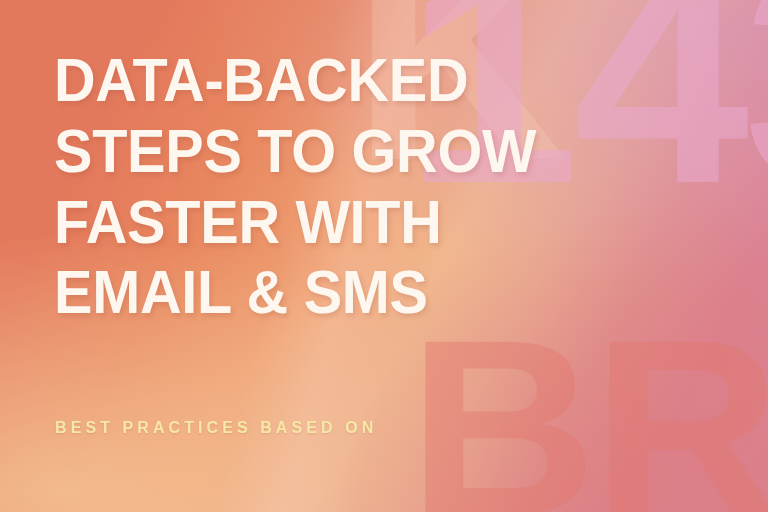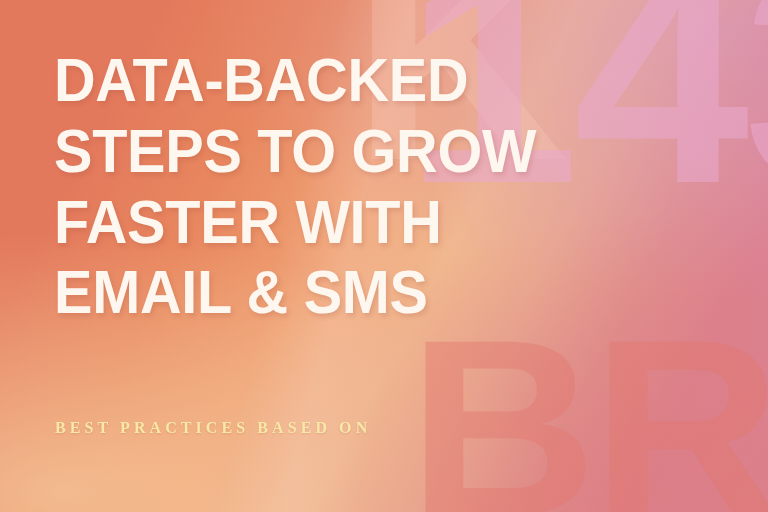--- a/index.html
+++ b/index.html
@@ -108,21 +108,21 @@
     text-shadow: 2px 3px 5px rgba(150,70,55,0.20);
     margin-bottom: 10px;
   }
 
   .subtitle {
     position: absolute;
     left: 55px;
     top: 420px;
   }
   .subtitle .sline {
-    font-family: Liberation Serif, serif;
+    font-family: Liberation Sans, sans-serif;
     font-weight: 700;
     font-size: 16px;
     line-height: 1;
     letter-spacing: 0.255em;
     color: #f7e8a6;
     text-transform: uppercase;
     white-space: nowrap;
     margin-bottom: 16px;
     text-shadow: 0 1px 2px rgba(150,80,60,0.18);
   }

